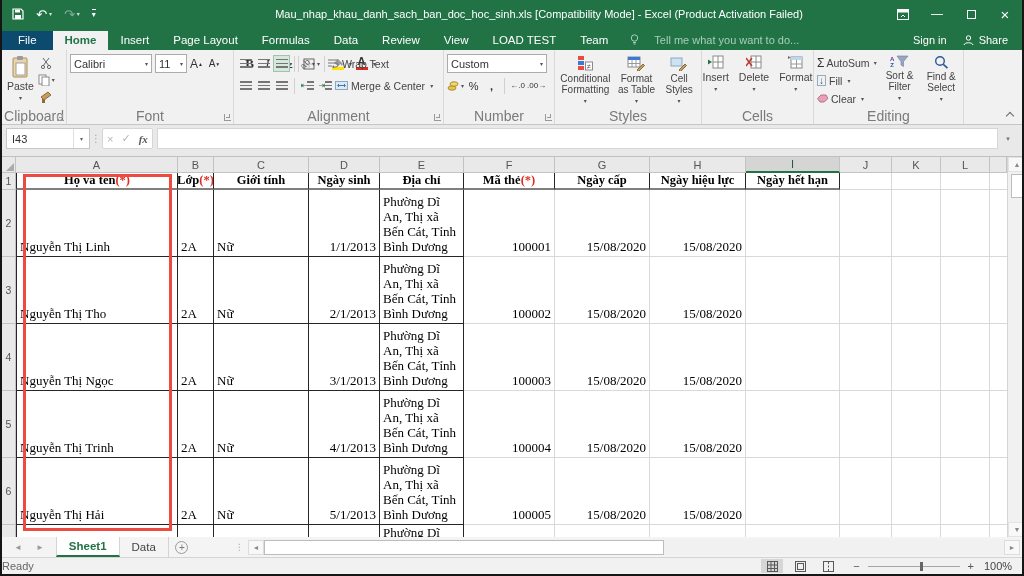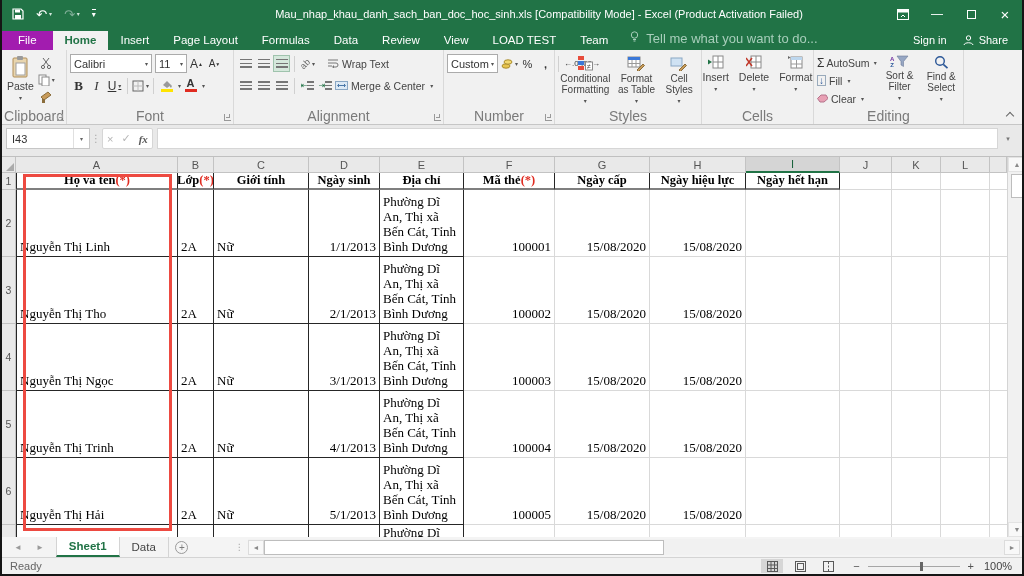--- a/index.html
+++ b/index.html
@@ -12,23 +12,23 @@
 .qbtn{display:inline-flex;align-items:center;color:#fff;font-size:13px;line-height:1}
 .qbtn .sm{font-size:6px;margin-left:2px;color:#cfe6da}
 .dim{color:#7fae97}
 .title-text{flex:1;text-align:center;font-size:11px;color:#fff;white-space:nowrap;overflow:hidden}
 .winbtns{display:flex;align-items:center;gap:0;margin-left:auto}
 .winbtn{width:34px;height:28px;display:flex;align-items:center;justify-content:center;font-size:12px;color:#fff}
 .maxbox{width:9px;height:9px;border:1px solid #fff}
 
 .tabrow{position:absolute;left:0;top:28px;width:100%;height:22px;background:#217346;display:flex;align-items:flex-end;color:#fff;font-size:11.5px}
 .tab{padding:3px 12px 4px;cursor:pointer;white-space:nowrap}
-.tab.filetab{background:#a21caf;padding:3px 16px 4px}
+.tab.filetab{background:#0c4a6e;padding:3px 16px 4px}
 .tab.active{background:#f1f1f1;color:#217346;font-weight:bold}
-.tellme{display:flex;align-items:flex-start;gap:7px;color:#a8cebb;padding:3px 10px 4px;font-size:13px}
+.tellme{display:flex;align-items:flex-end;gap:15px;color:#a8cebb;padding:3px 10px 4px;font-size:11px}
 .tabspacer{flex:1}
 .acct{display:flex;align-items:center;gap:16px;padding:3px 14px 4px;font-size:11px}
 .acct .share{display:flex;align-items:center;gap:5px}
 
 .ribbon{position:absolute;left:0;top:50px;width:100%;height:75px;background:#f1f1f1;border-bottom:1px solid #c6c6c6;display:flex}
 .grp{display:flex;flex-direction:column;border-right:1px solid #d9d9d9;position:relative}
 .grpc{flex:1;display:flex;padding:4px 3px 0}
 .grplabel{height:16px;display:flex;align-items:center;justify-content:center;font-size:14px;color:#7a7a7a;gap:3px;position:relative}
 .launcher{position:absolute;right:2px;bottom:3px;width:7px;height:7px;border-left:1px solid #999;border-bottom:1px solid #999}
 .launcher:after{content:"";position:absolute;right:1px;top:0;width:3px;height:3px;border-right:1px solid #999;border-bottom:1px solid #999}
@@ -97,21 +97,21 @@
 .stab.active{background:#fff;color:#217346;font-weight:bold;border-bottom:2px solid #217346;border-left:1px solid #d4d4d4}
 .addsheet{width:26px;display:flex;align-items:center;justify-content:center}
 .pluscirc{width:13px;height:13px;border-radius:50%;border:1px solid #9a9a9a;color:#7a7a7a;font-size:10px;line-height:11px;text-align:center}
 .hs-dots{display:flex;align-items:center;color:#a9a9a9;font-size:9px;padding:0 4px}
 .hscroll{flex:1;display:flex;align-items:center;margin:2px 2px 2px 0;background:#f1f1f1}
 .harrow{width:16px;height:15px;background:#f8f8f8;border:1px solid #dcdcdc;color:#8a8a8a;font-size:7px;display:flex;align-items:center;justify-content:center}
 .hthumb{height:15px;background:#fff;border:1px solid #bdbdbd;width:400px}
 .htrack{flex:1}
 
 .statusbar{position:absolute;left:0;top:558px;width:100%;height:16px;background:#f1f1f1;display:flex;align-items:center;font-size:11px;color:#666}
-.stmode{padding-left:8px}
+.stmode{}
 .stspacer{flex:1}
 .views{display:flex;align-items:center;gap:6px;margin-right:14px}
 .viewbtn{width:22px;height:14px;display:flex;align-items:center;justify-content:center}
 .viewbtn.on{background:#d6d6d6}
 .zoomctl{display:flex;align-items:center;gap:8px;margin-right:10px;color:#555}
 .ztrack{width:92px;height:1px;background:#a6a6a6;position:relative}
 .zthumb{position:absolute;left:52px;top:-4px;width:3px;height:9px;background:#666}
 .zlevel{width:38px;text-align:right;padding-right:10px;color:#444}
 .winbottom{position:absolute;left:0;bottom:0;width:100%;height:2px;background:#151515}
 </style>
@@ -219,21 +219,21 @@
           </span>
         </div>
       </div>
       <div class="grplabel">
           <span>Clipboard</span>
           <span class="launcher"></span>
         </div>
     </div>
 
     <div class="grp" style="width:167px">
-      <div class="grpc" style="flex-direction:column;gap:3px">
+      <div class="grpc" style="flex-direction:row;gap:18px">
         <div class="mrow">
           <div class="combo" style="width:82px">
               <span>Calibri</span>
               <span class="da">▾</span>
             </div>
           <div class="combo" style="width:32px;margin-left:2px">
               <span>11</span>
               <span class="da">▾</span>
             </div>
           <span class="mb" style="font-size:12px">A<span style="font-size:5px;vertical-align:super">▲</span></span>
@@ -327,21 +327,21 @@
           </span>
         </div>
       </div>
       <div class="grplabel">
           <span>Alignment</span>
           <span class="launcher"></span>
         </div>
     </div>
 
     <div class="grp" style="width:111px">
-      <div class="grpc" style="gap:3px">
+      <div class="grpc" style="flex-direction:column;gap:3px">
         <div class="combo" style="width:100px">
             <span>Custom</span>
             <span class="da">▾</span>
           </div>
         <div class="mrow">
           <span class="mb">
             <svg width="12" height="11" viewBox="0 0 12 11">
                 <ellipse cx="5" cy="8" rx="4" ry="2.2" fill="#e7c44f" stroke="#a98c2f"></ellipse>
                 <ellipse cx="7" cy="4" rx="4" ry="2.2" fill="#f2d870" stroke="#a98c2f"></ellipse>
               </svg>

